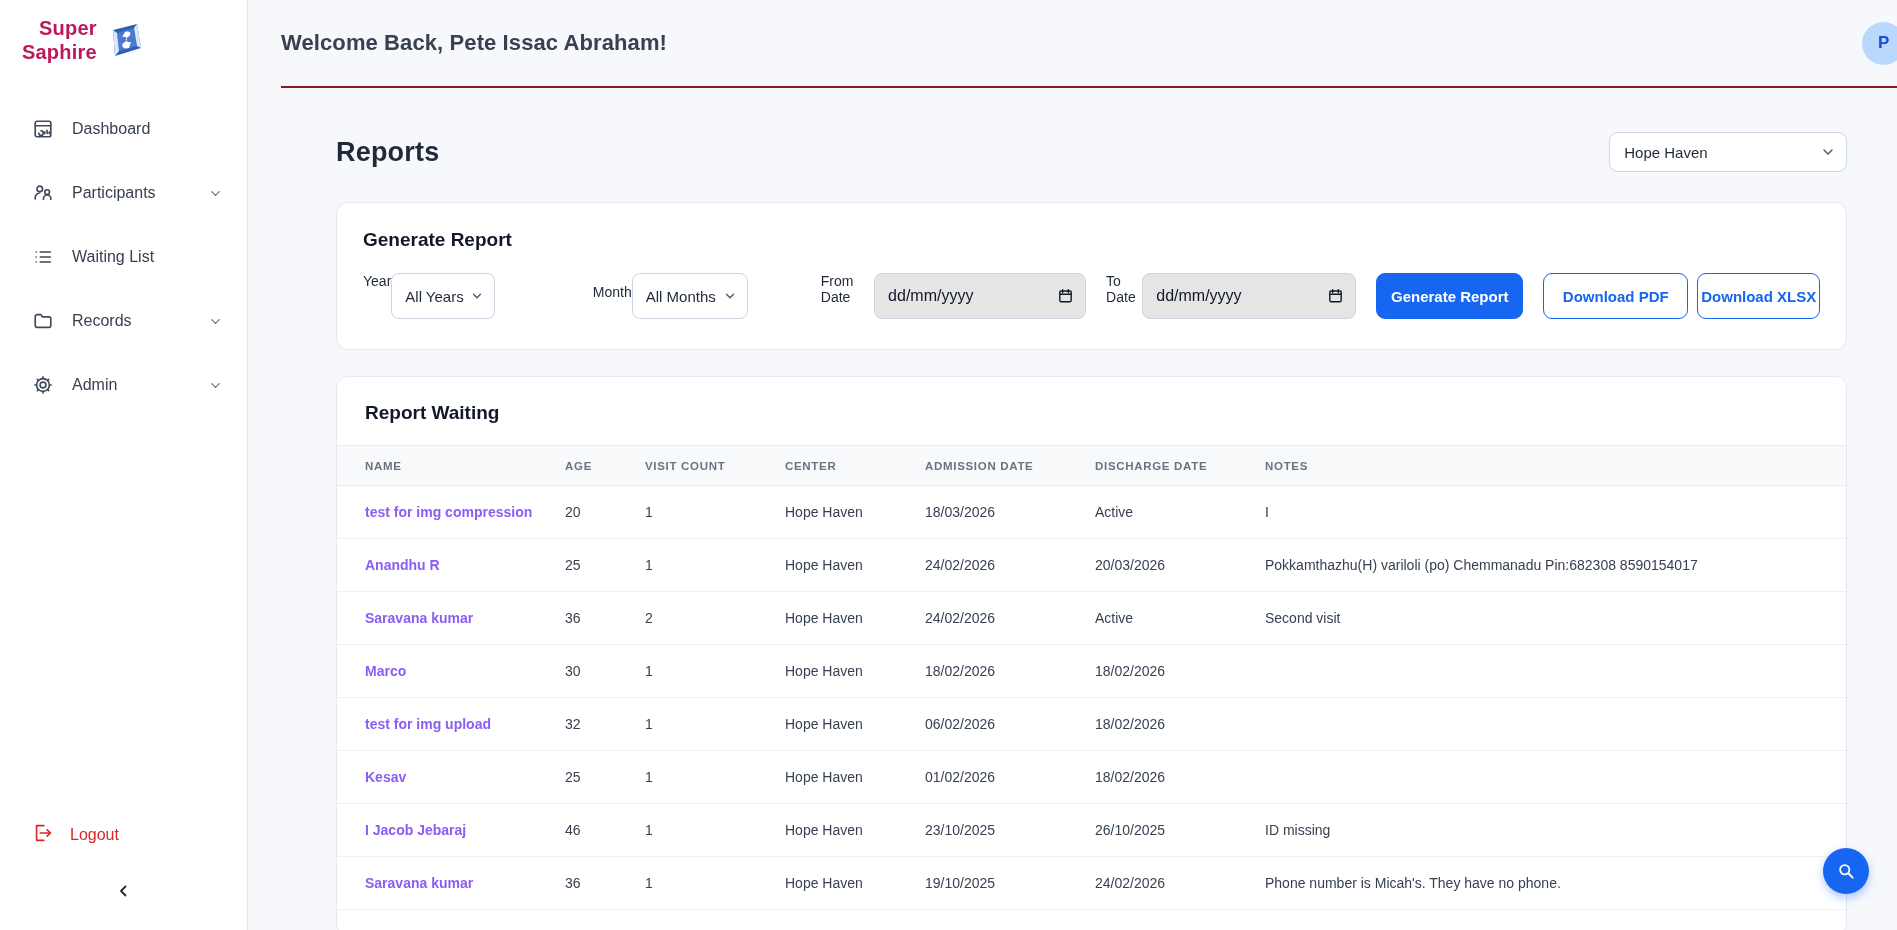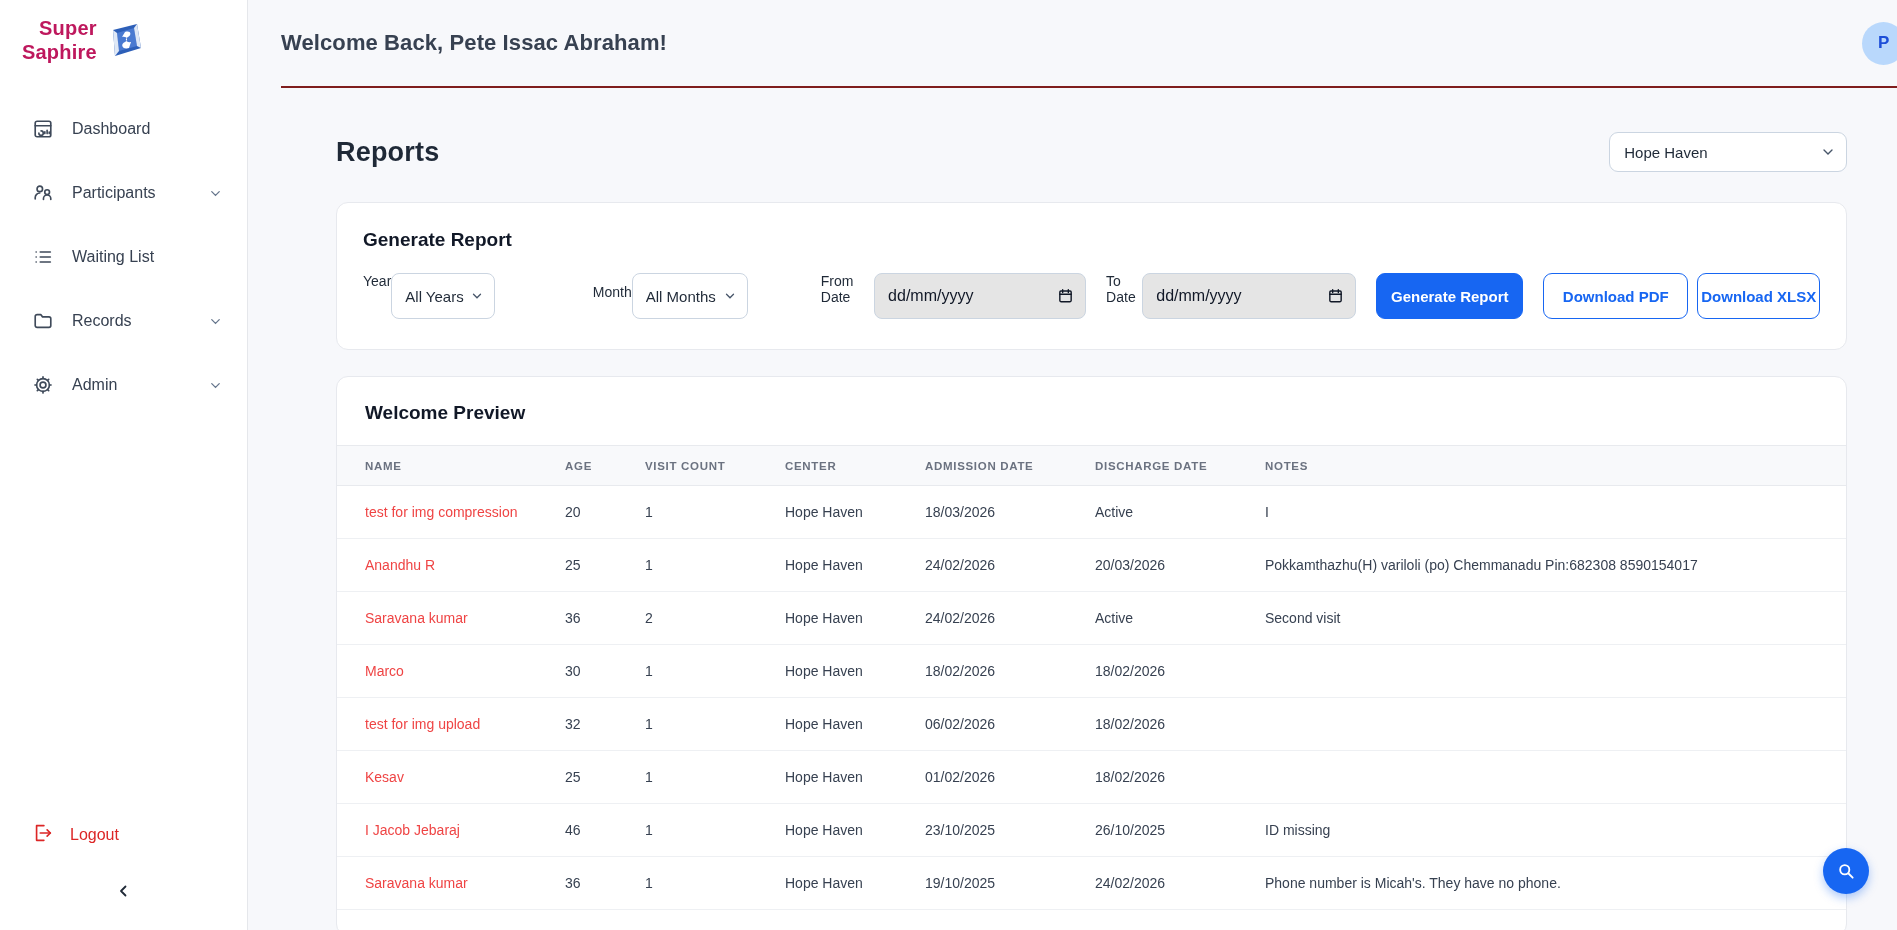--- a/index.html
+++ b/index.html
@@ -58,21 +58,21 @@
 
   .preview-card { padding:0; overflow:hidden; height:560px; }
   .preview-title { padding:25px 28px 21px 28px; font-size:19px; font-weight:700; color:#111827; }
   table.report { width:100%; border-collapse:collapse; table-layout:fixed; }
   table.report thead th { background:#f8f9fb; border-top:1px solid #e8eaee; border-bottom:1px solid #e8eaee; font-size:11.5px; font-weight:600; letter-spacing:.06em; text-transform:uppercase; color:#6b7280; text-align:left; height:40px; padding:0 8px 0 0; }
   table.report th:first-child, table.report td:first-child { padding-left:28px; }
   table.report col.c-name { width:228px; } table.report col.c-age { width:80px; }
   table.report col.c-visit { width:140px; } table.report col.c-center { width:140px; }
   table.report col.c-adm { width:170px; } table.report col.c-dis { width:170px; }
   table.report td { height:53px; border-bottom:1px solid #eef0f3; font-size:14px; color:#374151; padding:0 10px 0 0; white-space:nowrap; overflow:hidden; }
-  table.report td.cell-name { font-weight:400; color:#ef4444; }
+  table.report td.cell-name { font-weight:700; color:#8b5cf6; }
 
   .fab { position:absolute; right:28px; bottom:36px; width:46px; height:46px; border-radius:50%; background:#1766f2; border:none; display:flex; align-items:center; justify-content:center; cursor:pointer; box-shadow:0 4px 10px rgba(23,102,242,.35); color:#fff; }
 </style>
 </head>
 <body>
 
 <div class="app">
 
   <aside class="sidebar">
     <div class="logo">
@@ -277,21 +277,21 @@
           </div>
           <button class="btn btn-primary">Generate Report</button>
           <div class="btn-group">
             <button class="btn btn-outline btn-pdf">Download PDF</button>
             <button class="btn btn-outline btn-xlsx">Download XLSX</button>
           </div>
         </div>
       </section>
 
       <section class="card preview-card">
-        <h3 class="preview-title">Welcome Preview</h3>
+        <h3 class="preview-title">Report Waiting</h3>
         <table class="report">
           <colgroup>
             <col class="c-name">
               <col class="c-age">
               <col class="c-visit">
               <col class="c-center">
               <col class="c-adm">
               <col class="c-dis">
               <col class="c-notes">
           </colgroup>

